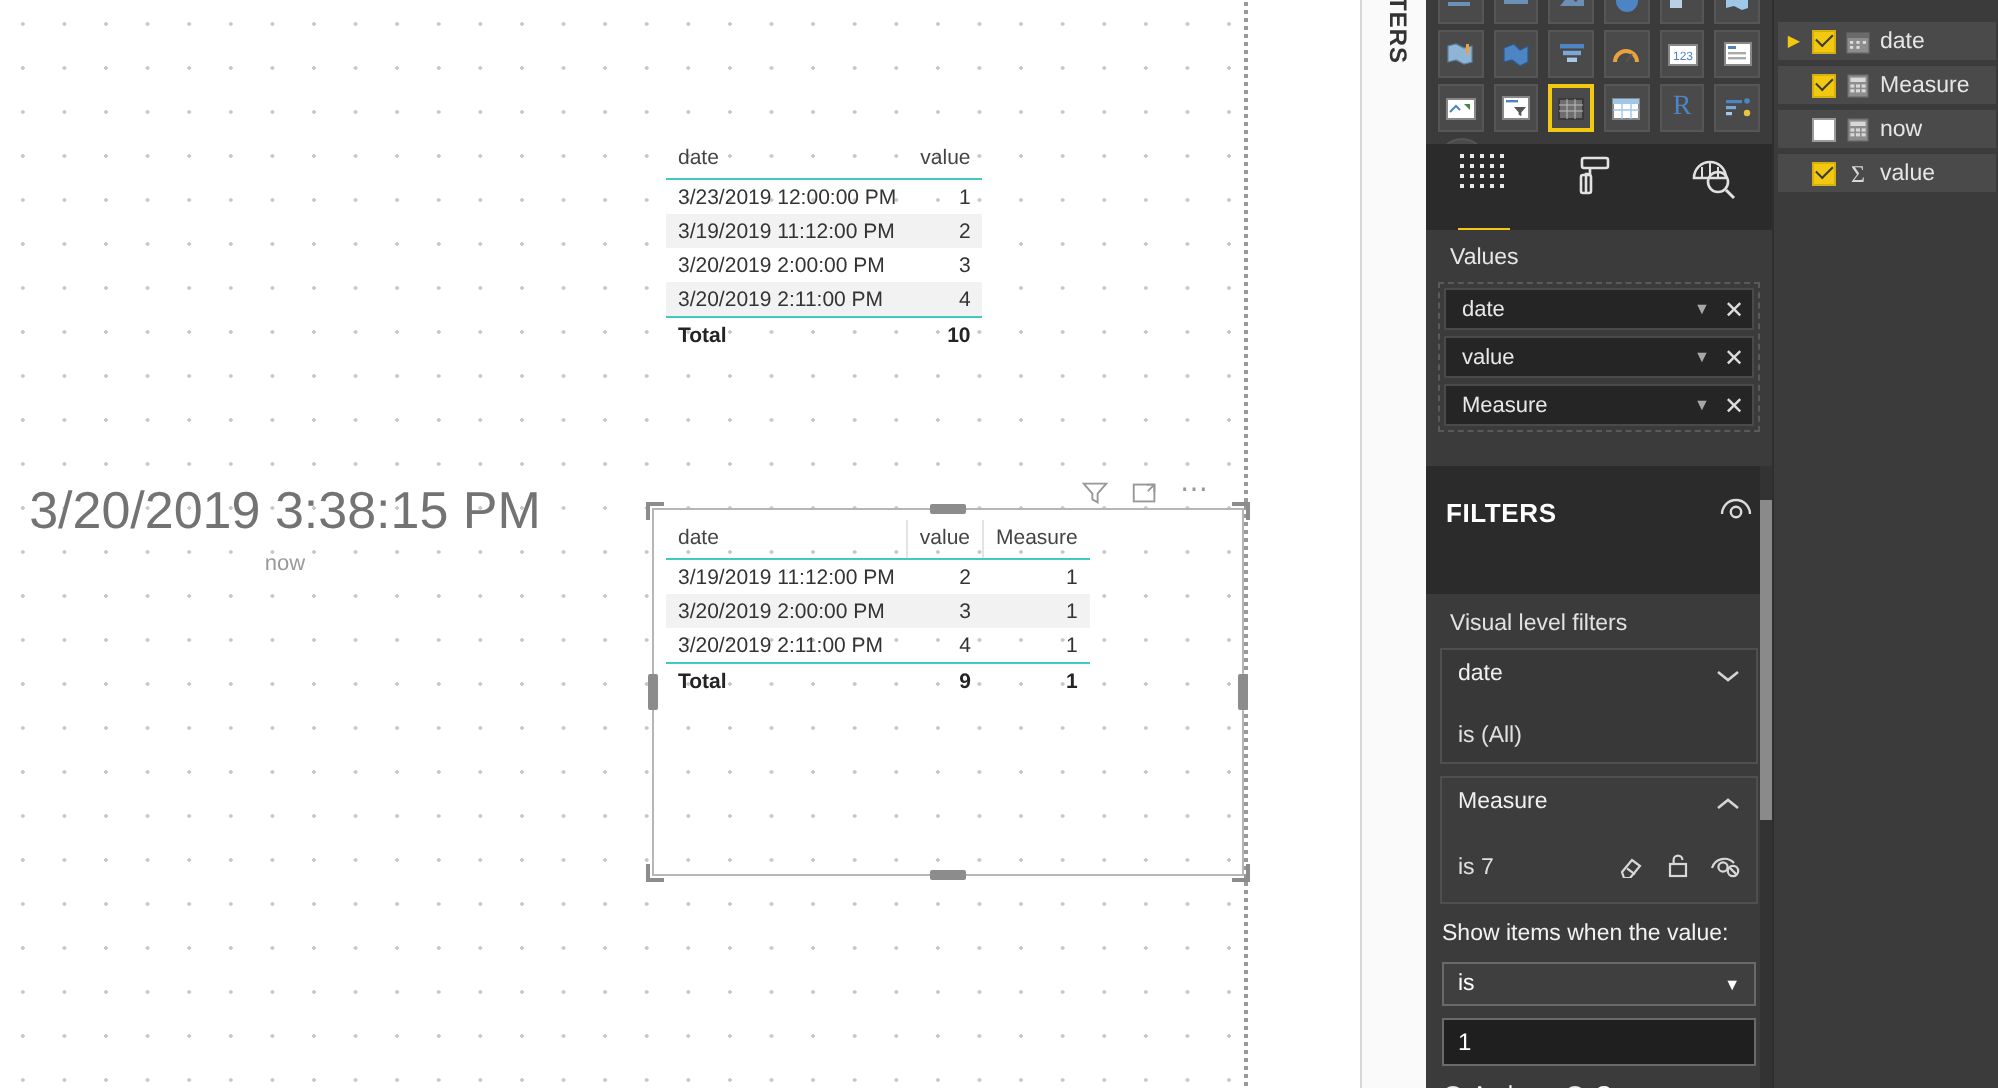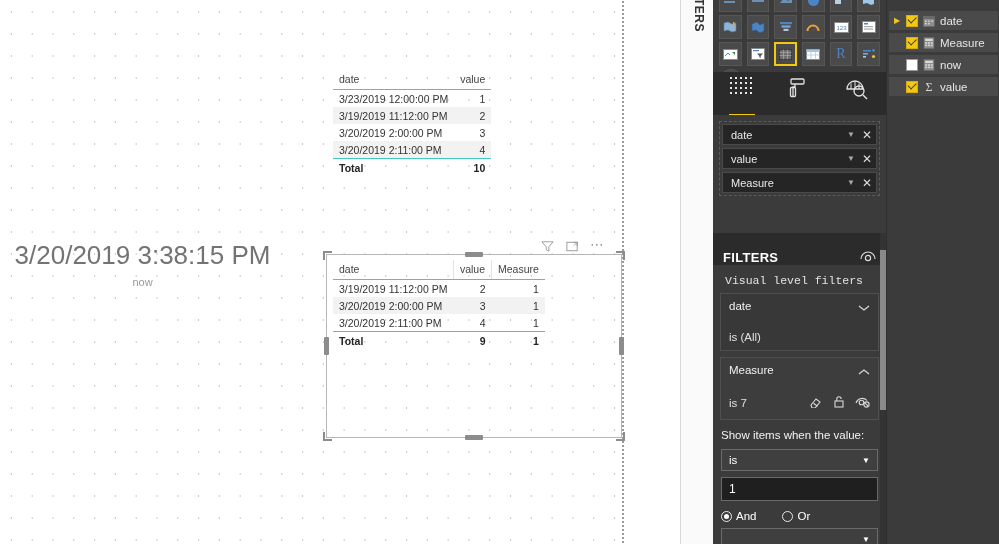--- a/index.html
+++ b/index.html
@@ -121,25 +121,25 @@
     display:flex;align-items:center;padding:0 4px 0 8px;box-sizing:border-box;margin-bottom:3px;
   }
   .well:last-child{margin-bottom:0;}
   .well .wname{flex:1;color:#e8e8e8;font-size:11px;}
   .well .wcar{color:#a8a8a8;font-size:8px;margin-right:7px;}
   .well .wx{color:#dcdcdc;font-size:12px;line-height:12px;}
 
   
   #filters-pane{left:0;top:233px;width:173px;height:311px;background:#3b3b3b;}
   #filters-head{
-    height:32px;background:#2b2b2b;display:flex;align-items:flex-end;
-    padding:0 10px;justify-content:space-between;
+    height:32px;background:#2b2b2b;display:flex;align-items:flex-start;
+    padding:16px 10px;justify-content:space-between;
   }
   #filters-head .ftitle{color:#fff;font-size:13px;font-weight:bold;letter-spacing:.3px;}
-  #vlf-label{color:#e2e2e2;font-size:11.5px;padding:9px 0 6px 12px;font-family:Liberation Mono, monospace;}
+  #vlf-label{color:#e2e2e2;font-size:11.5px;padding:9px 0 6px 12px;}
   .fcard{
     margin:0 7px 6px 7px;background:#383838;border:1px solid #4f4f4f;padding:6px 8px 7px 8px;
   }
   .fcard.expanded{background:#3d3d3d;}
   .fcard .frow{display:flex;align-items:center;justify-content:space-between;}
   .fcard .fname{color:#f0f0f0;font-size:11.5px;}
   .fcard .fsub{color:#e0e0e0;font-size:11.5px;margin-top:19px;display:flex;align-items:center;justify-content:space-between;}
   .fcard .ficons{display:flex;gap:10px;align-items:center;}
   .chev{width:12px;height:8px;}
 
@@ -474,20 +474,21 @@
       <svg width="26" height="24">
           <path d="M3 13a8 8 0 0 1 16 0z" fill="none" stroke="#e2e2e2" stroke-width="1.3"></path>
           <path d="M7 13V7.5M11 13V5.5M15 13V7.5" stroke="#e2e2e2" stroke-width="1"></path>
           <circle cx="15" cy="15" r="5" fill="none" stroke="#e2e2e2" stroke-width="1.3"></circle>
           <path d="M19 19l4 4" stroke="#e2e2e2" stroke-width="1.5"></path>
         </svg>
     </span>
   </div>
 
   <div id="wells" class="abs">
+    <div class="wells-title">Values</div>
     <div class="wellbox">
       <div class="well">
         <span class="wname">date</span>
         <span class="wcar">▼</span>
         <span class="wx">✕</span>
       </div>
       <div class="well">
         <span class="wname">value</span>
         <span class="wcar">▼</span>
         <span class="wx">✕</span>

